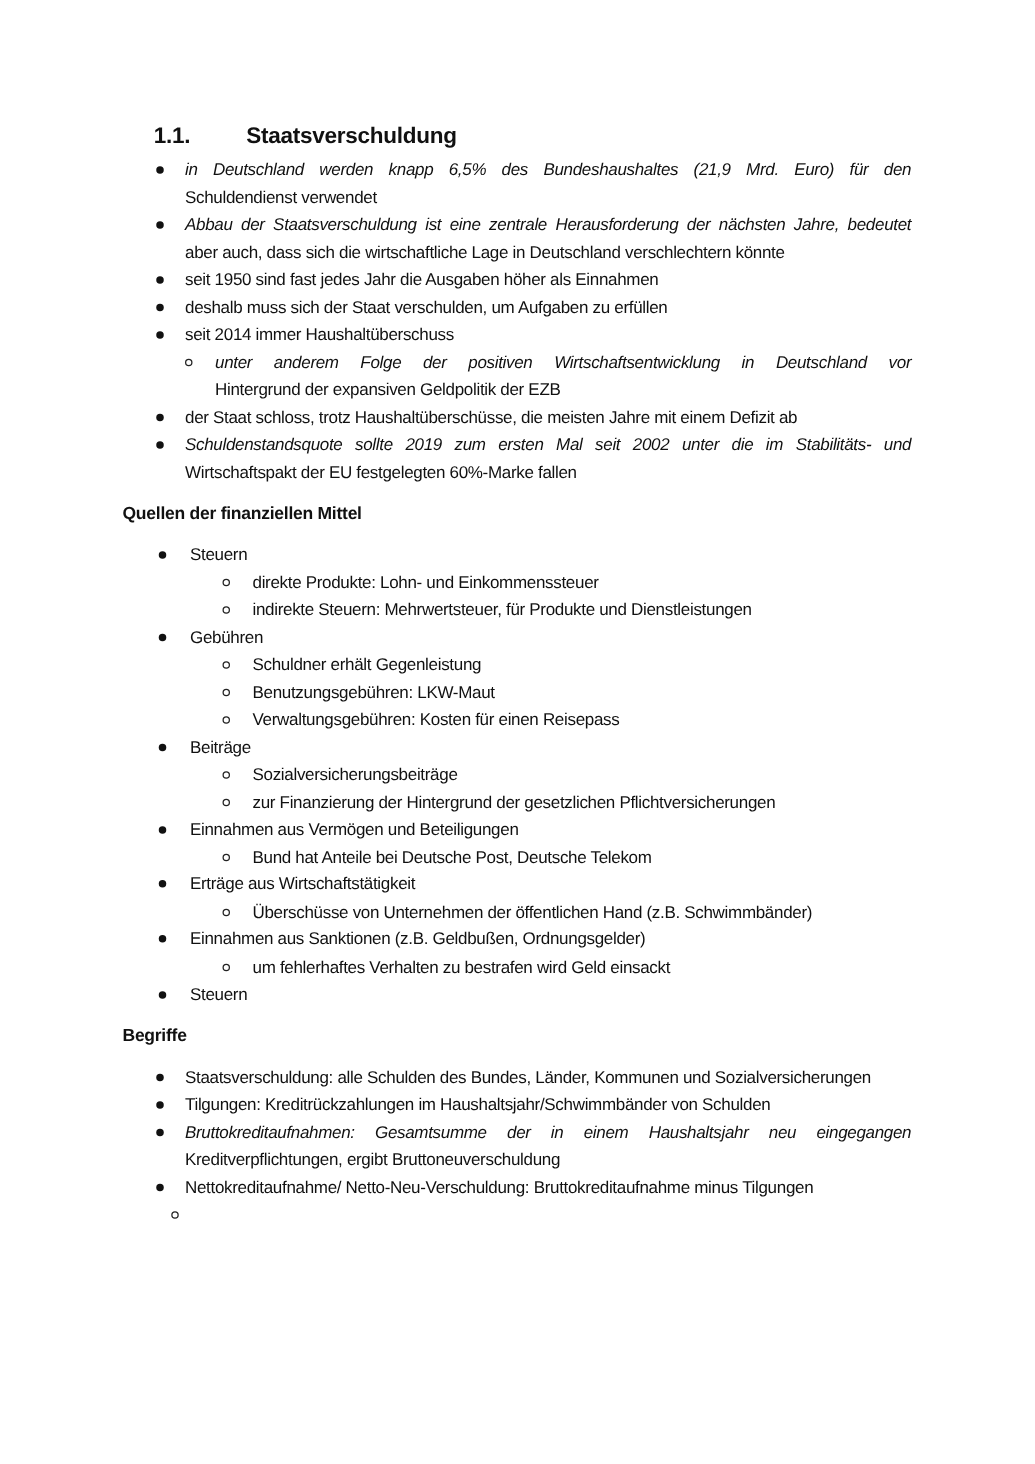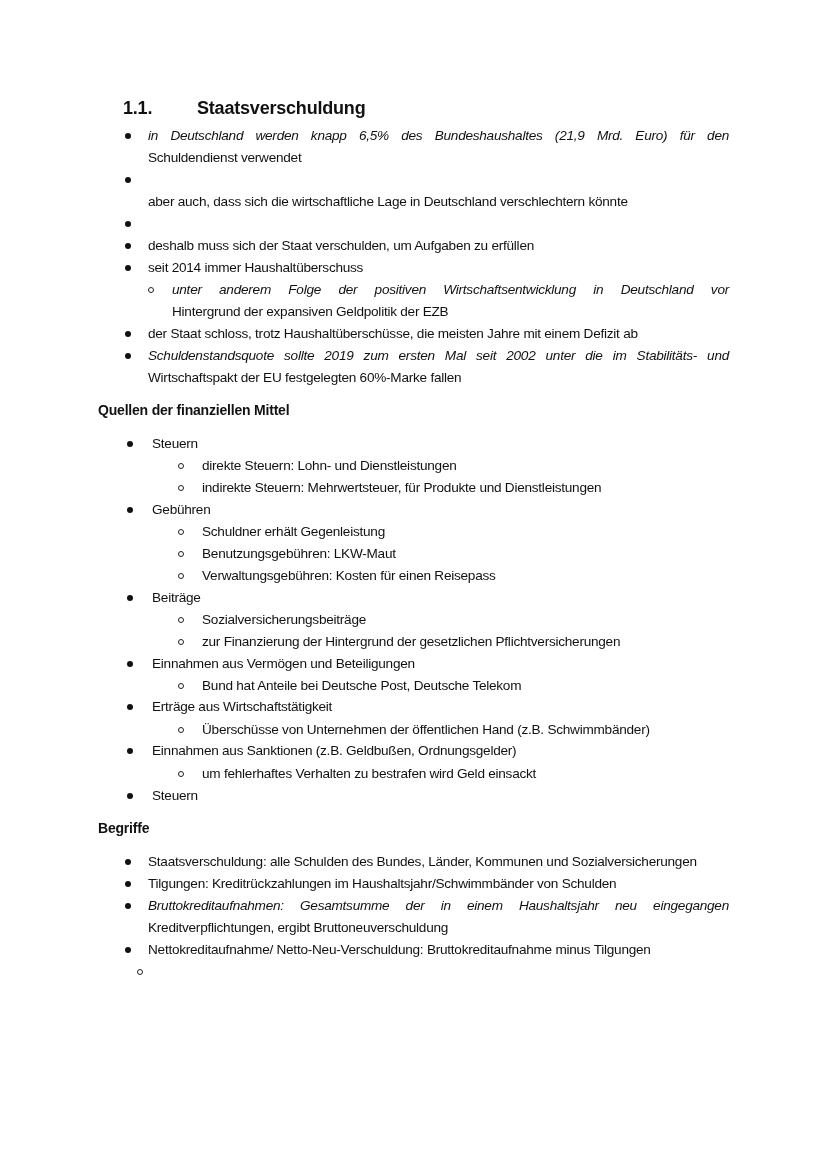--- a/index.html
+++ b/index.html
@@ -37,23 +37,25 @@
 
   <div class="h1">
     <span class="num">1.1.</span><span>Staatsverschuldung</span>
   </div>
 
   <div class="bullet" style="left:125px;top:133px"></div>
   <div class="line just" style="left:148px;top:125px;width:581px">in Deutschland werden knapp 6,5% des Bundeshaushaltes (21,9 Mrd. Euro) für den</div>
   <div class="line" style="left:148px;top:147px">Schuldendienst verwendet</div>
 
   <div class="bullet" style="left:125px;top:177px"></div>
+  <div class="line just" style="left:148px;top:169px;width:581px">Abbau der Staatsverschuldung ist eine zentrale Herausforderung der nächsten Jahre, bedeutet</div>
   <div class="line" style="left:148px;top:191px">aber auch, dass sich die wirtschaftliche Lage in Deutschland verschlechtern könnte</div>
 
   <div class="bullet" style="left:125px;top:221px"></div>
+  <div class="line" style="left:148px;top:213px">seit 1950 sind fast jedes Jahr die Ausgaben höher als Einnahmen</div>
 
   <div class="bullet" style="left:125px;top:243px"></div>
   <div class="line" style="left:148px;top:235px">deshalb muss sich der Staat verschulden, um Aufgaben zu erfüllen</div>
 
   <div class="bullet" style="left:125px;top:265px"></div>
   <div class="line" style="left:148px;top:257px">seit 2014 immer Haushaltüberschuss</div>
 
   <div class="circle" style="left:148px;top:287px"></div>
   <div class="line just" style="left:172px;top:279px;width:557px">unter anderem Folge der positiven Wirtschaftsentwicklung in Deutschland vor</div>
   <div class="line" style="left:172px;top:301px">Hintergrund der expansiven Geldpolitik der EZB</div>
@@ -63,21 +65,21 @@
 
   <div class="bullet" style="left:125px;top:353px"></div>
   <div class="line just" style="left:148px;top:345px;width:581px">Schuldenstandsquote sollte 2019 zum ersten Mal seit 2002 unter die im Stabilitäts- und</div>
   <div class="line" style="left:148px;top:367px">Wirtschaftspakt der EU festgelegten 60%-Marke fallen</div>
 
   <div class="h2" style="top:402px">Quellen der finanziellen Mittel</div>
 
   <div class="bullet" style="left:127px;top:441px"></div>
   <div class="line" style="left:152px;top:433px">Steuern</div>
   <div class="circle" style="left:178px;top:463px"></div>
-  <div class="line" style="left:202px;top:455px">direkte Steuern: Lohn- und Dienstleistungen</div>
+  <div class="line" style="left:202px;top:455px">direkte Produkte: Lohn- und Einkommenssteuer</div>
   <div class="circle" style="left:178px;top:485px"></div>
   <div class="line" style="left:202px;top:477px">indirekte Steuern: Mehrwertsteuer, für Produkte und Dienstleistungen</div>
 
   <div class="bullet" style="left:127px;top:507px"></div>
   <div class="line" style="left:152px;top:499px">Gebühren</div>
   <div class="circle" style="left:178px;top:529px"></div>
   <div class="line" style="left:202px;top:521px">Schuldner erhält Gegenleistung</div>
   <div class="circle" style="left:178px;top:551px"></div>
   <div class="line" style="left:202px;top:543px">Benutzungsgebühren: LKW-Maut</div>
   <div class="circle" style="left:178px;top:573px"></div>

